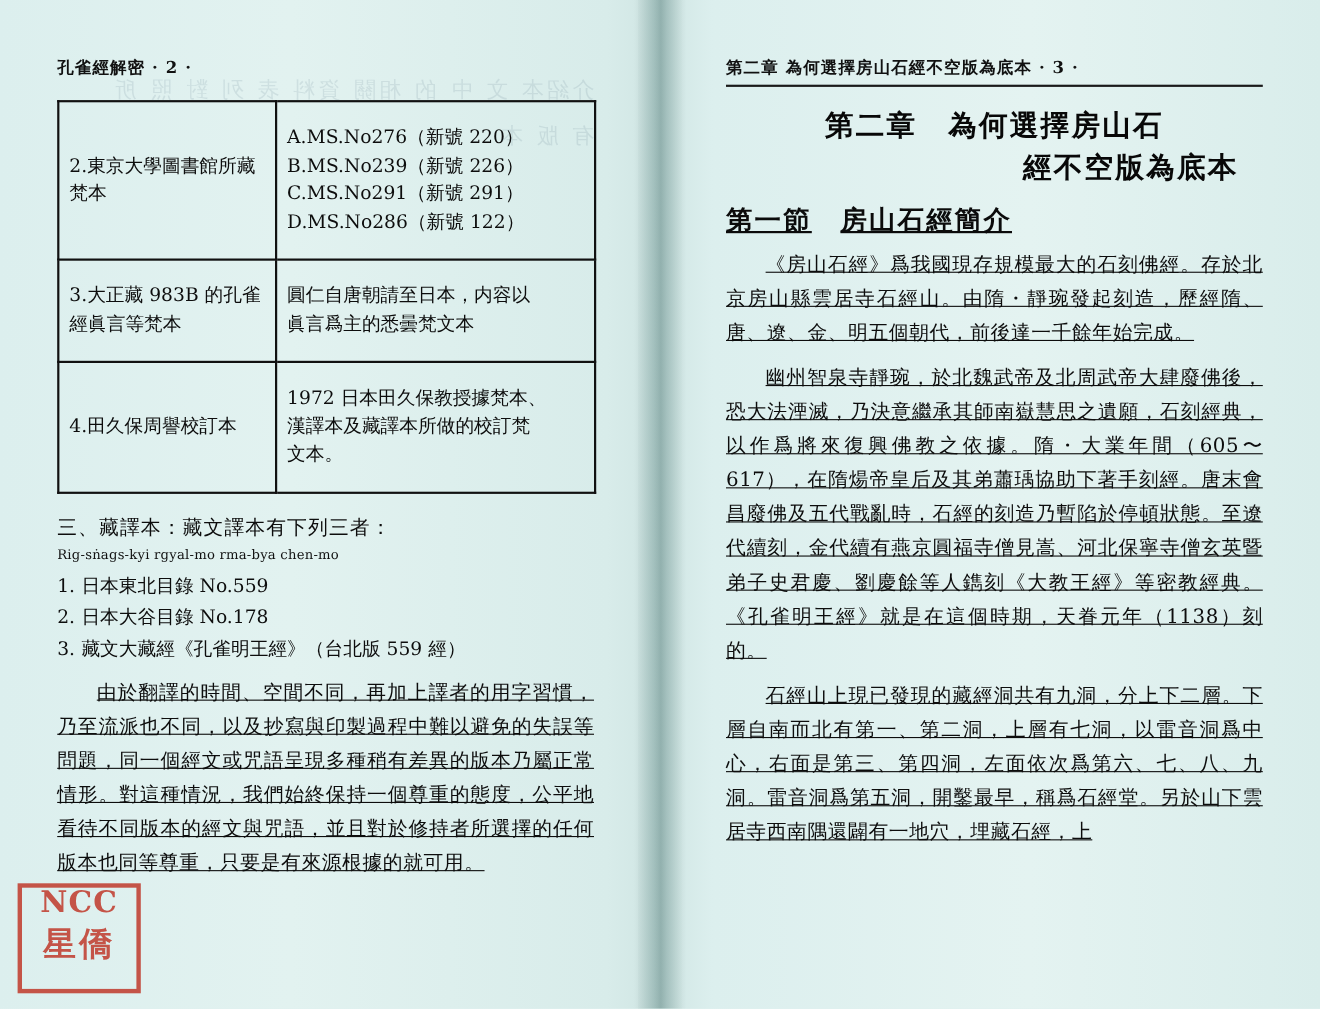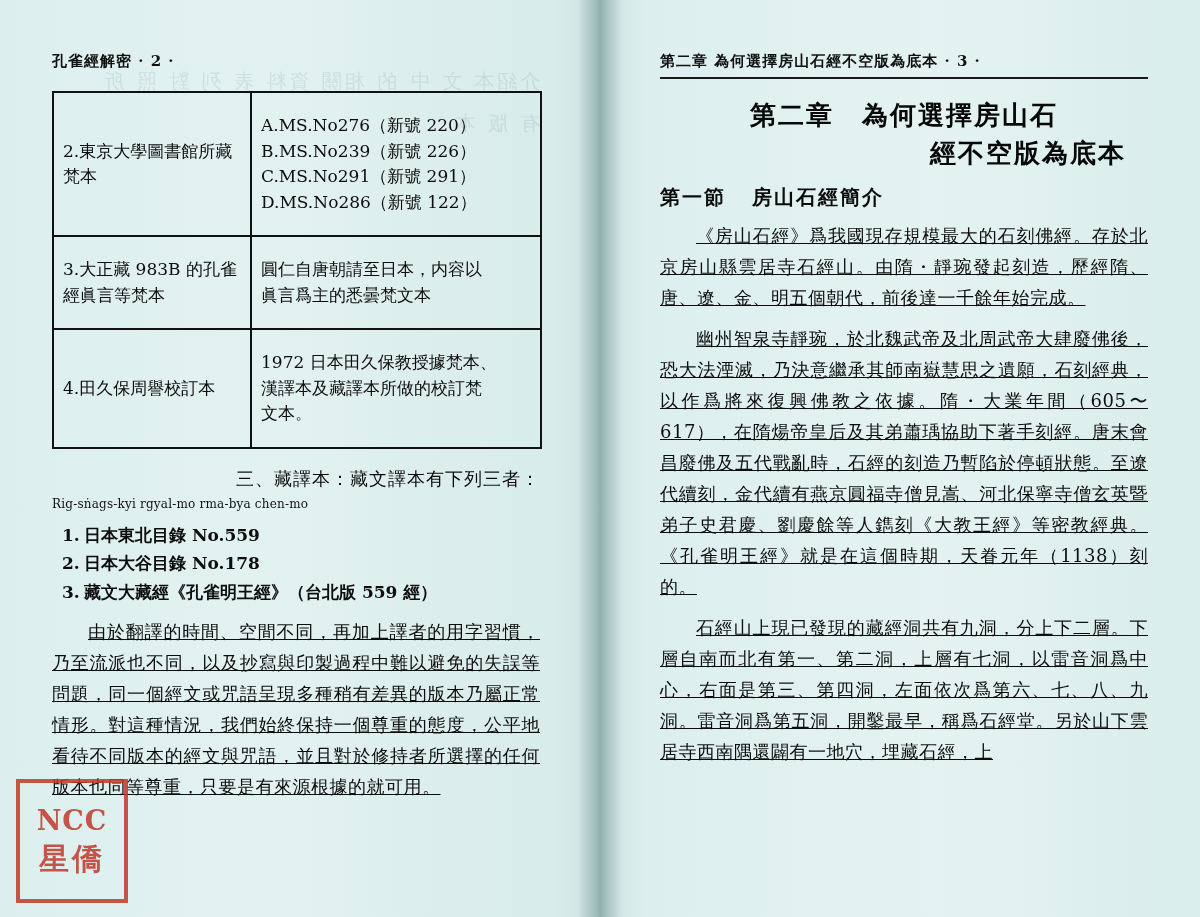--- a/index.html
+++ b/index.html
@@ -76,33 +76,31 @@
   .cell-lines div {
     white-space: nowrap;
   }
 
   
   .sec-title {
     font-size: 18px;
     margin: 18px 0 6px 0;
     color: #0d0d0d;
     letter-spacing: 1px;
-    text-align: right;
   }
   .romanized {
     font-size: 12px;
     margin: 6px 0 8px 0;
     letter-spacing: 0.2px;
     color: #111;
   }
   ol.numlist {
     list-style: none;
-    margin: 10px;
+    margin: 0;
     padding: 0;
-    font-weight: bold;
   }
   ol.numlist li {
     font-size: 17px;
     line-height: 1.7;
     color: #0d0d0d;
   }
   ol.numlist li .num {
     display: inline-block;
     width: 22px;
   }
@@ -126,25 +124,26 @@
     letter-spacing: 2px;
     color: #080808;
     margin: 6px 0 2px 0;
   }
   .chapter-title .l2 {
     display: block;
     text-align: right;
     padding-right: 22px;
   }
   .section-head {
-    font-size: 20px;
+    font-size: 24px;
     font-weight: bold;
     letter-spacing: 2px;
     color: #0b0b0b;
     margin: 12px 0 4px 0;
+    text-decoration: underline;
   }
   .section-head .sp {
     display: inline-block;
     width: 26px;
   }
 
   
   .ghost {
     position: absolute;
     opacity: 0.10;
@@ -156,30 +155,29 @@
     transform: scaleX(-1);
   }
   .ghost-left { top: 60px; left: 70px; width: 470px; }
 
   
   .stamp {
     position: absolute;
     left: 16px;
     bottom: 14px;
     width: 112px;
-    height: 124px;
+    height: 100px;
     border: 4px solid #c0392b;
     box-sizing: border-box;
     color: #c0392b;
     opacity: 0.85;
     font-weight: bold;
     display: flex;
     flex-direction: column;
     align-items: center;
-    justify-content: center;
     line-height: 1.05;
   }
   .stamp .top {
     font-size: 27px;
     letter-spacing: 1px;
   }
   .stamp .bot {
     font-size: 30px;
     letter-spacing: 3px;
     margin-top: 8px;

